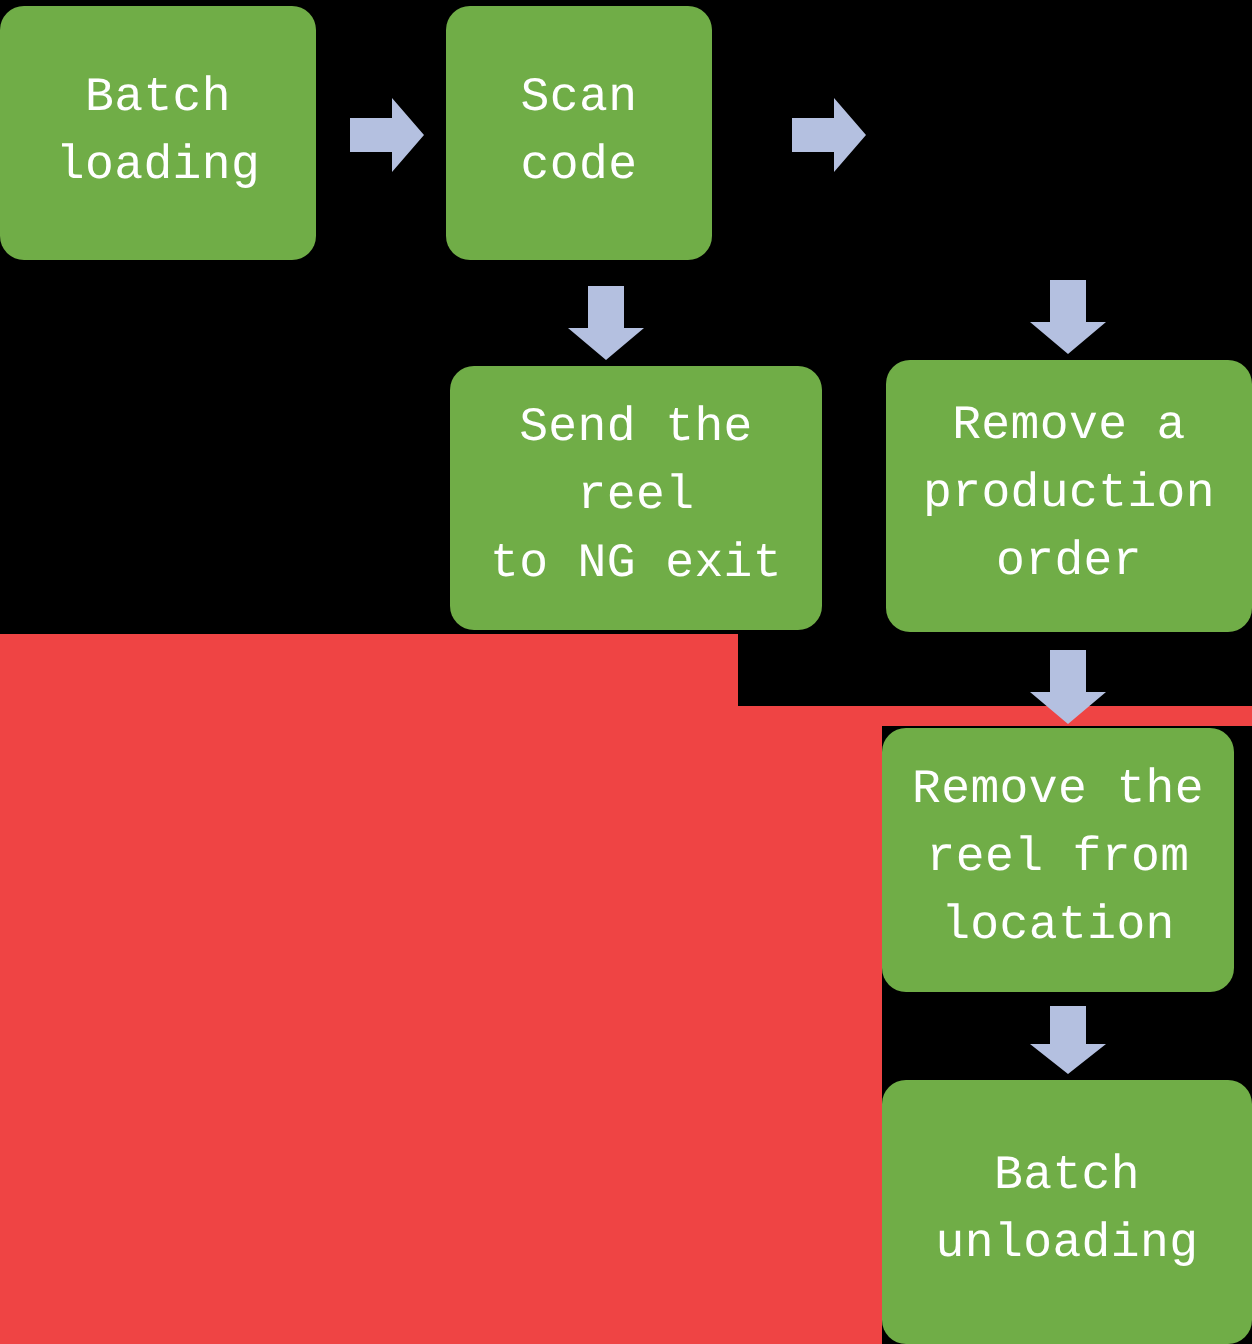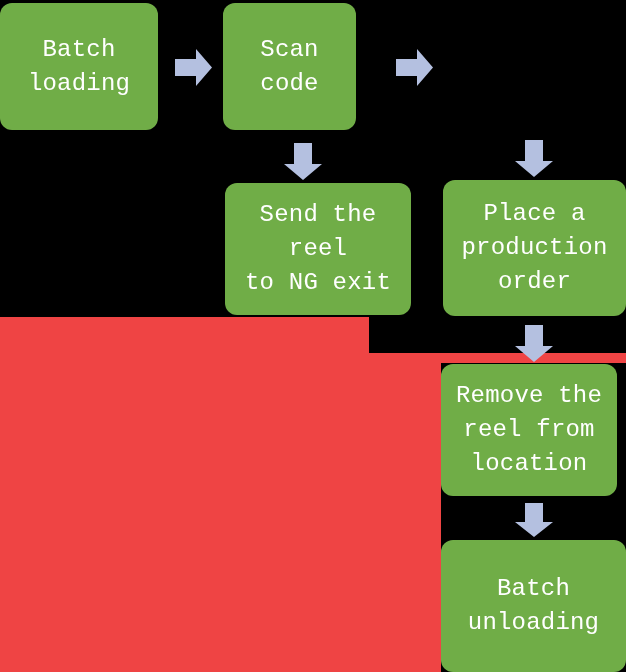--- a/index.html
+++ b/index.html
@@ -88,21 +88,21 @@
       <polygon points="10,0 28,0 28,21 38,21 19,37 0,21 10,21" fill="#B4C0E0"></polygon>
     </svg>
   </div>
 
   <div class="node" style="left:225px; top:183px; width:186px; height:132px;">
     <span class="node-label">Send the reel
 to NG exit</span>
   </div>
 
   <div class="node" style="left:443px; top:180px; width:183px; height:136px;">
-    <span class="node-label">Place a
+    <span class="node-label">Remove a
 production
 order</span>
   </div>
 
   <div class="arrow" style="left:515px; top:325px; width:38px; height:37px;">
     <svg viewBox="0 0 38 37" xmlns="http://www.w3.org/2000/svg" aria-hidden="true">
       <polygon points="10,0 28,0 28,21 38,21 19,37 0,21 10,21" fill="#B4C0E0"></polygon>
     </svg>
   </div>
 

